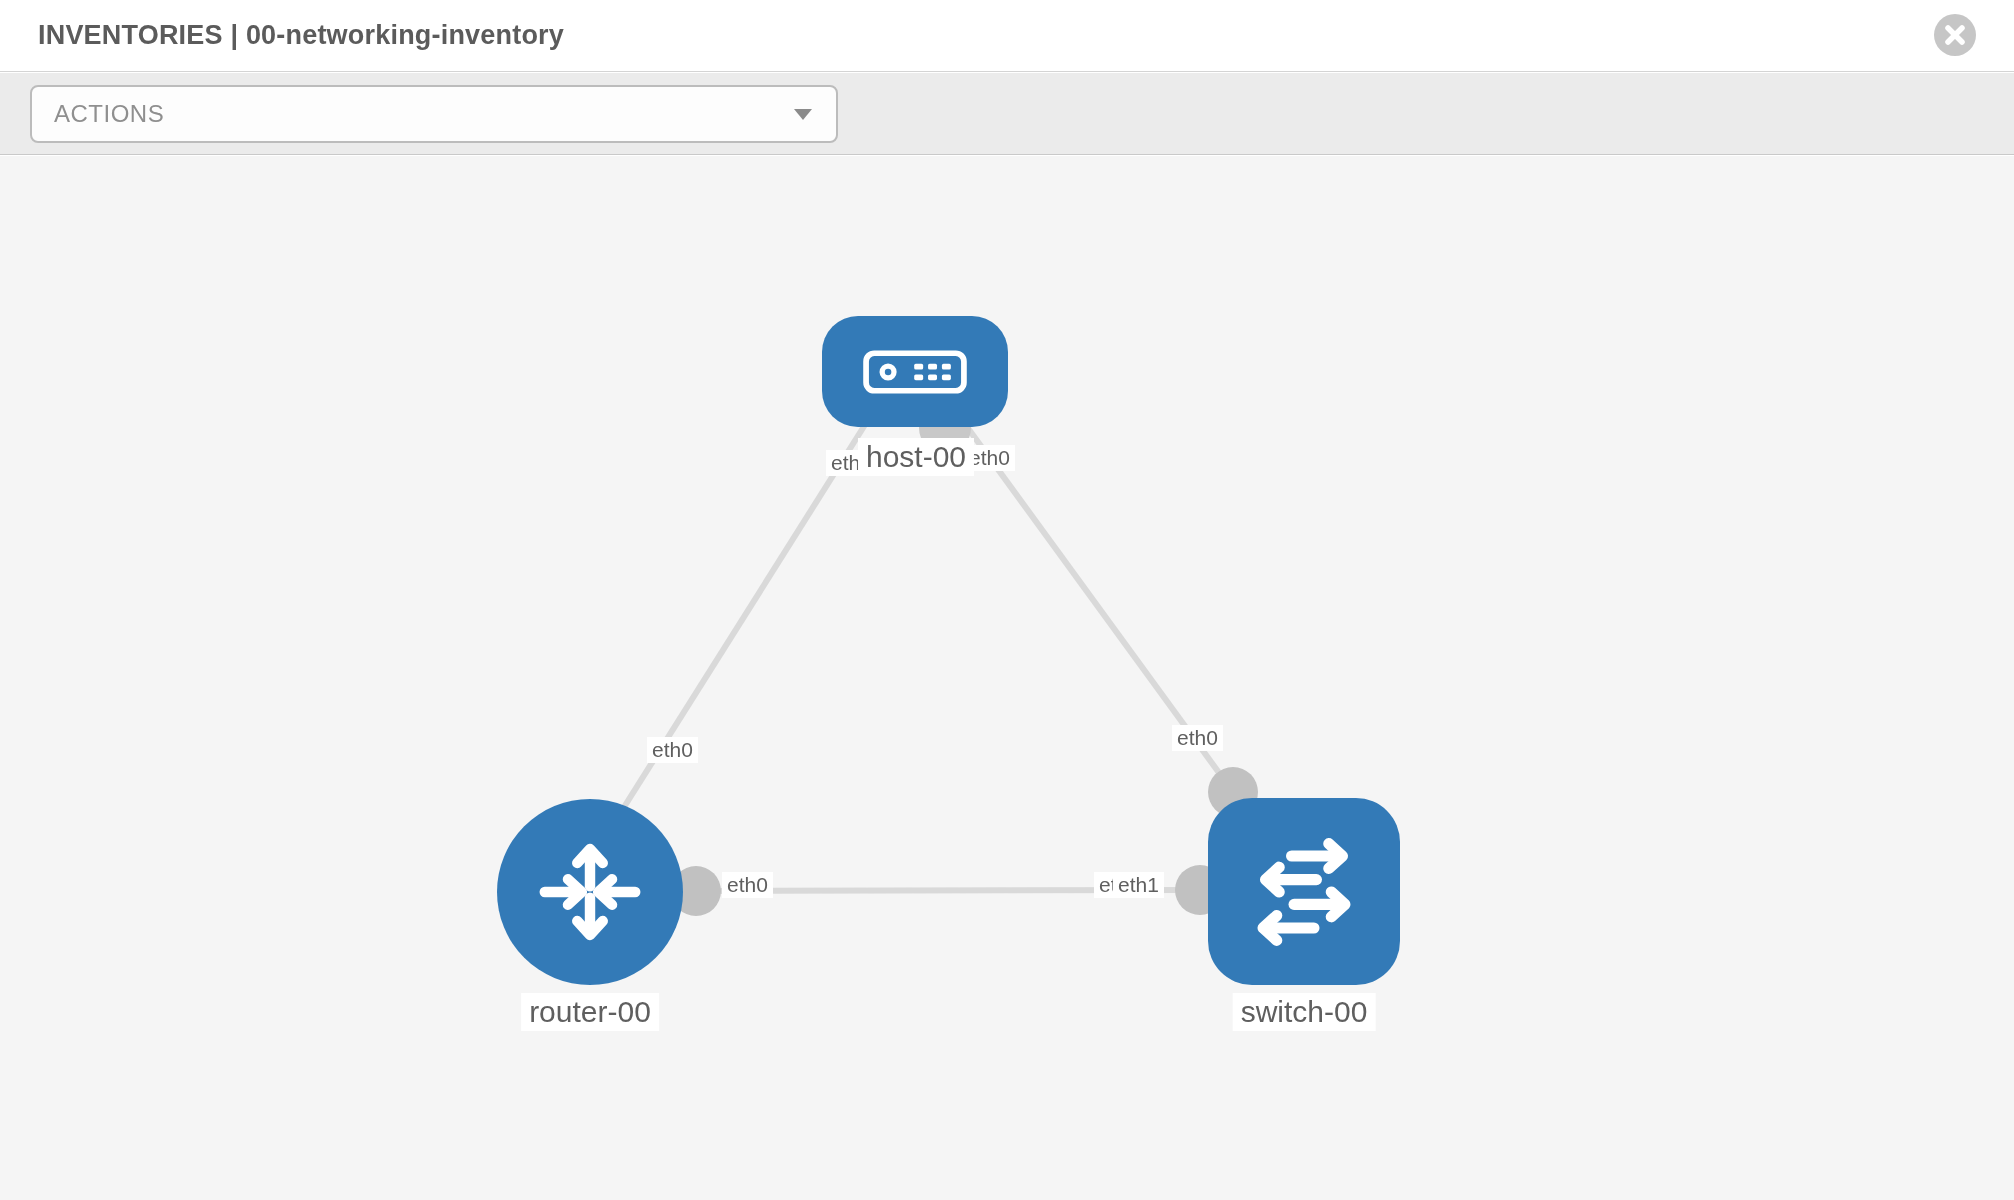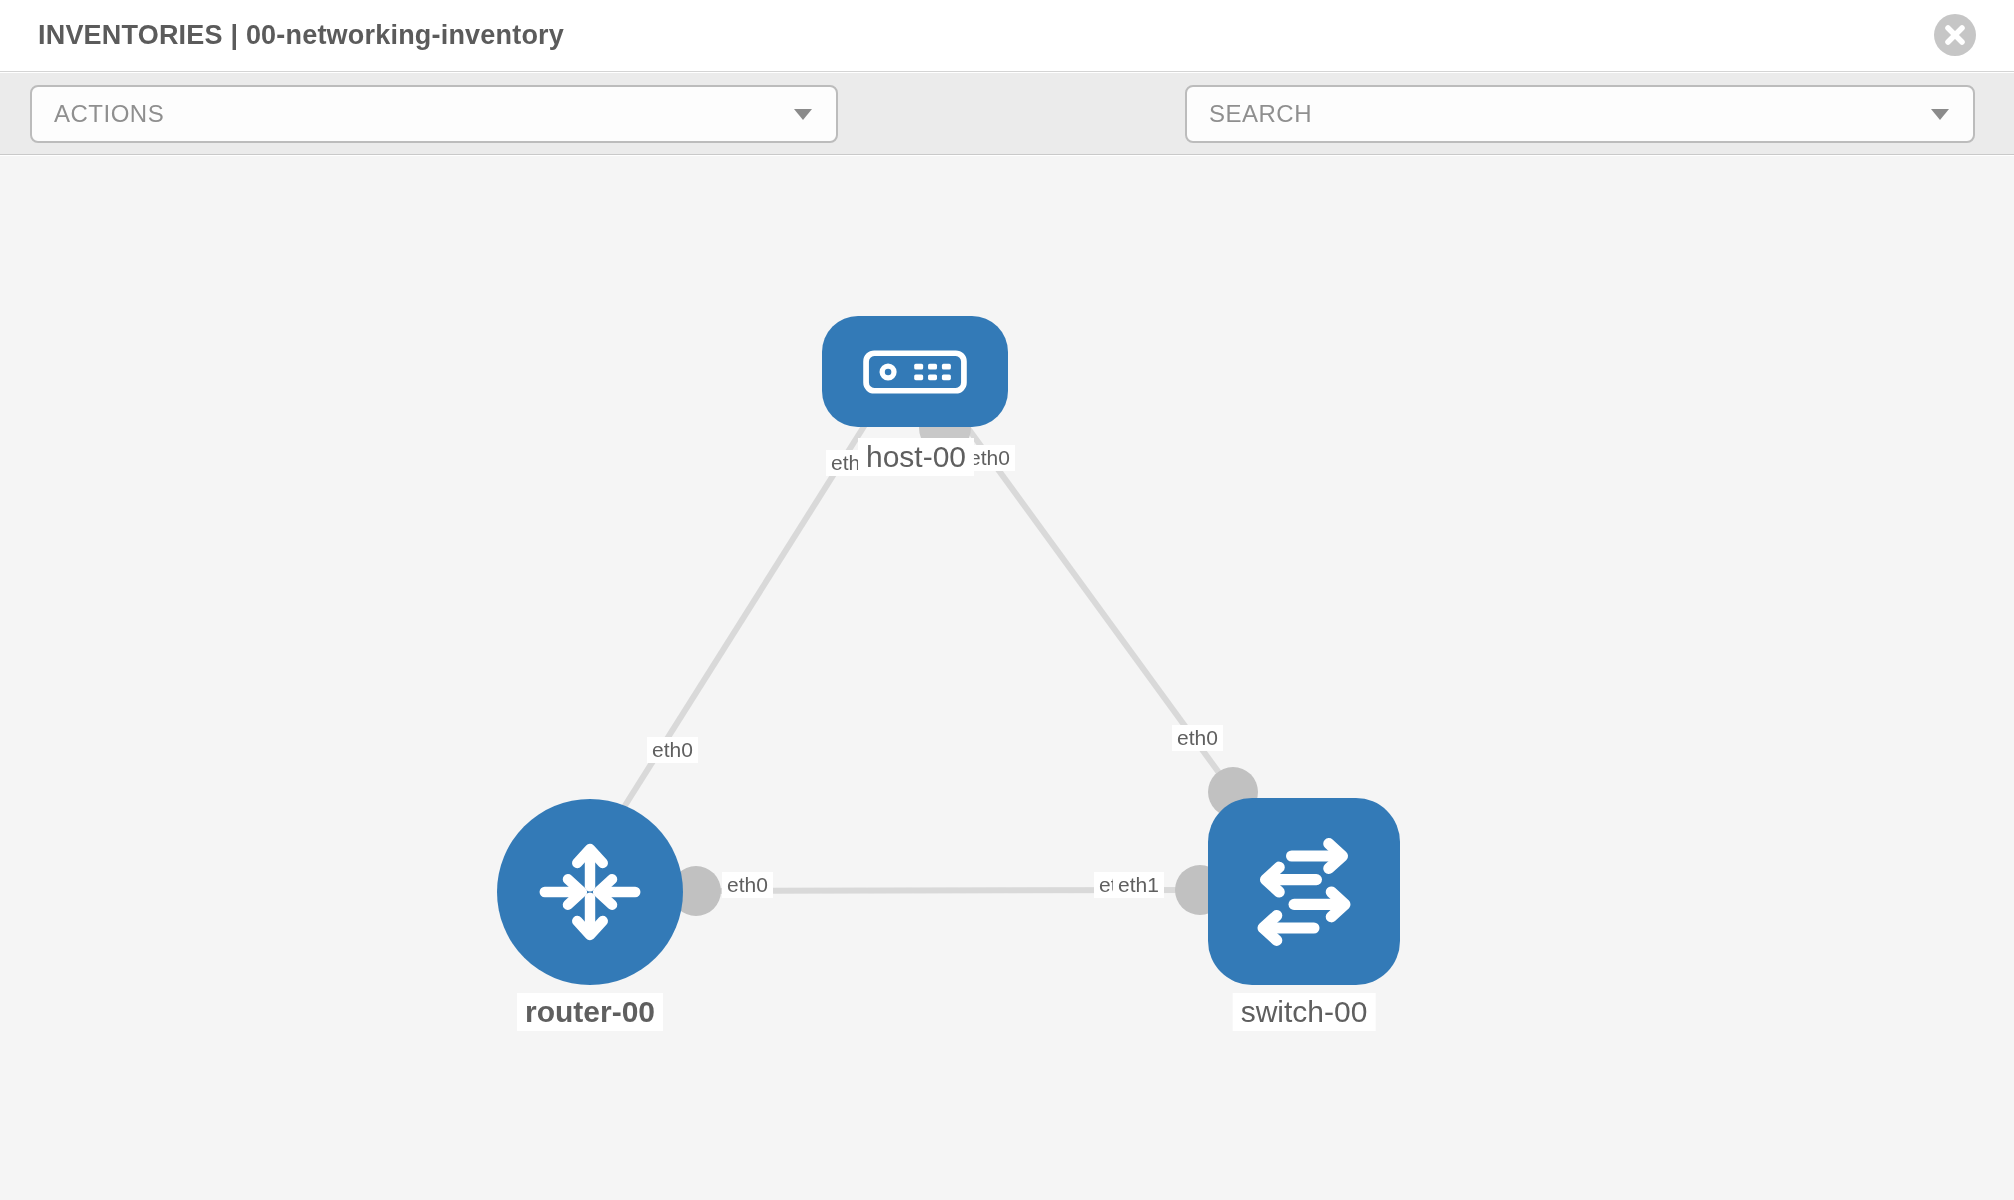--- a/index.html
+++ b/index.html
@@ -126,24 +126,20 @@
 
     <svg class="tool-icon key-pos" viewBox="0 0 32 32">
       <g transform="rotate(-45 16 16)">
         <circle cx="16" cy="8.5" r="5.5" fill="none" stroke="#8b919a" stroke-width="4.5"></circle>
         <rect x="13.8" y="13" width="4.4" height="16" fill="#8b919a"></rect>
         <rect x="18" y="21" width="6" height="3.4" fill="#8b919a"></rect>
         <rect x="18" y="25.8" width="4.6" height="3.2" fill="#8b919a"></rect>
       </g>
     </svg>
 
-    <div class="select-box search-box">
-      <span class="select-label">SEARCH</span>
-      <span class="caret-down"></span>
-    </div>
   </div>
 
   <div class="canvas">
 
     <svg class="net-svg" width="2014" height="1044">
       <line x1="868" y1="264" x2="614" y2="667" stroke="#d9d9d9" stroke-width="6"></line>
       <line x1="962" y1="264" x2="1233" y2="636" stroke="#d9d9d9" stroke-width="6"></line>
       <line x1="694" y1="735" x2="1200" y2="734" stroke="#d9d9d9" stroke-width="6"></line>
       <circle cx="945" cy="272" r="26" fill="#c8c8c8"></circle>
       <circle cx="696" cy="735" r="25" fill="#c1c1c1"></circle>
@@ -189,21 +185,21 @@
             <path d="M30,30 L19,40 L30,50"></path>
           <path d="M42,60 L82,60"></path>
             <path d="M72,50 L83,60 L72,70"></path>
           <path d="M58,79 L18,79"></path>
             <path d="M28,69 L17,79 L28,89"></path>
         </g>
       </svg>
     </div>
 
     <div class="node-label" style="left:916px; top:282px;text-align:center;">host-00</div>
-    <div class="node-label" style="left:590px; top:837px;font-weight:bold;">router-00</div>
+    <div class="node-label" style="left:590px; top:837px;">router-00</div>
     <div class="node-label" style="left:1304px; top:837px;text-align:center;">switch-00</div>
 
     <div class="if-label" style="left:826px; top:294px;">eth0</div>
     <div class="if-label" style="left:964px; top:289px;">eth0</div>
     <div class="if-label" style="left:647px; top:581px;">eth0</div>
     <div class="if-label" style="left:722px; top:716px;">eth0</div>
     <div class="if-label" style="left:1172px; top:569px;">eth0</div>
     <div class="if-label" style="left:1094px; top:716px; z-index:4;">eth0</div>
     <div class="if-label" style="left:1113px; top:716px; z-index:5;text-align:right;">eth1</div>
 

